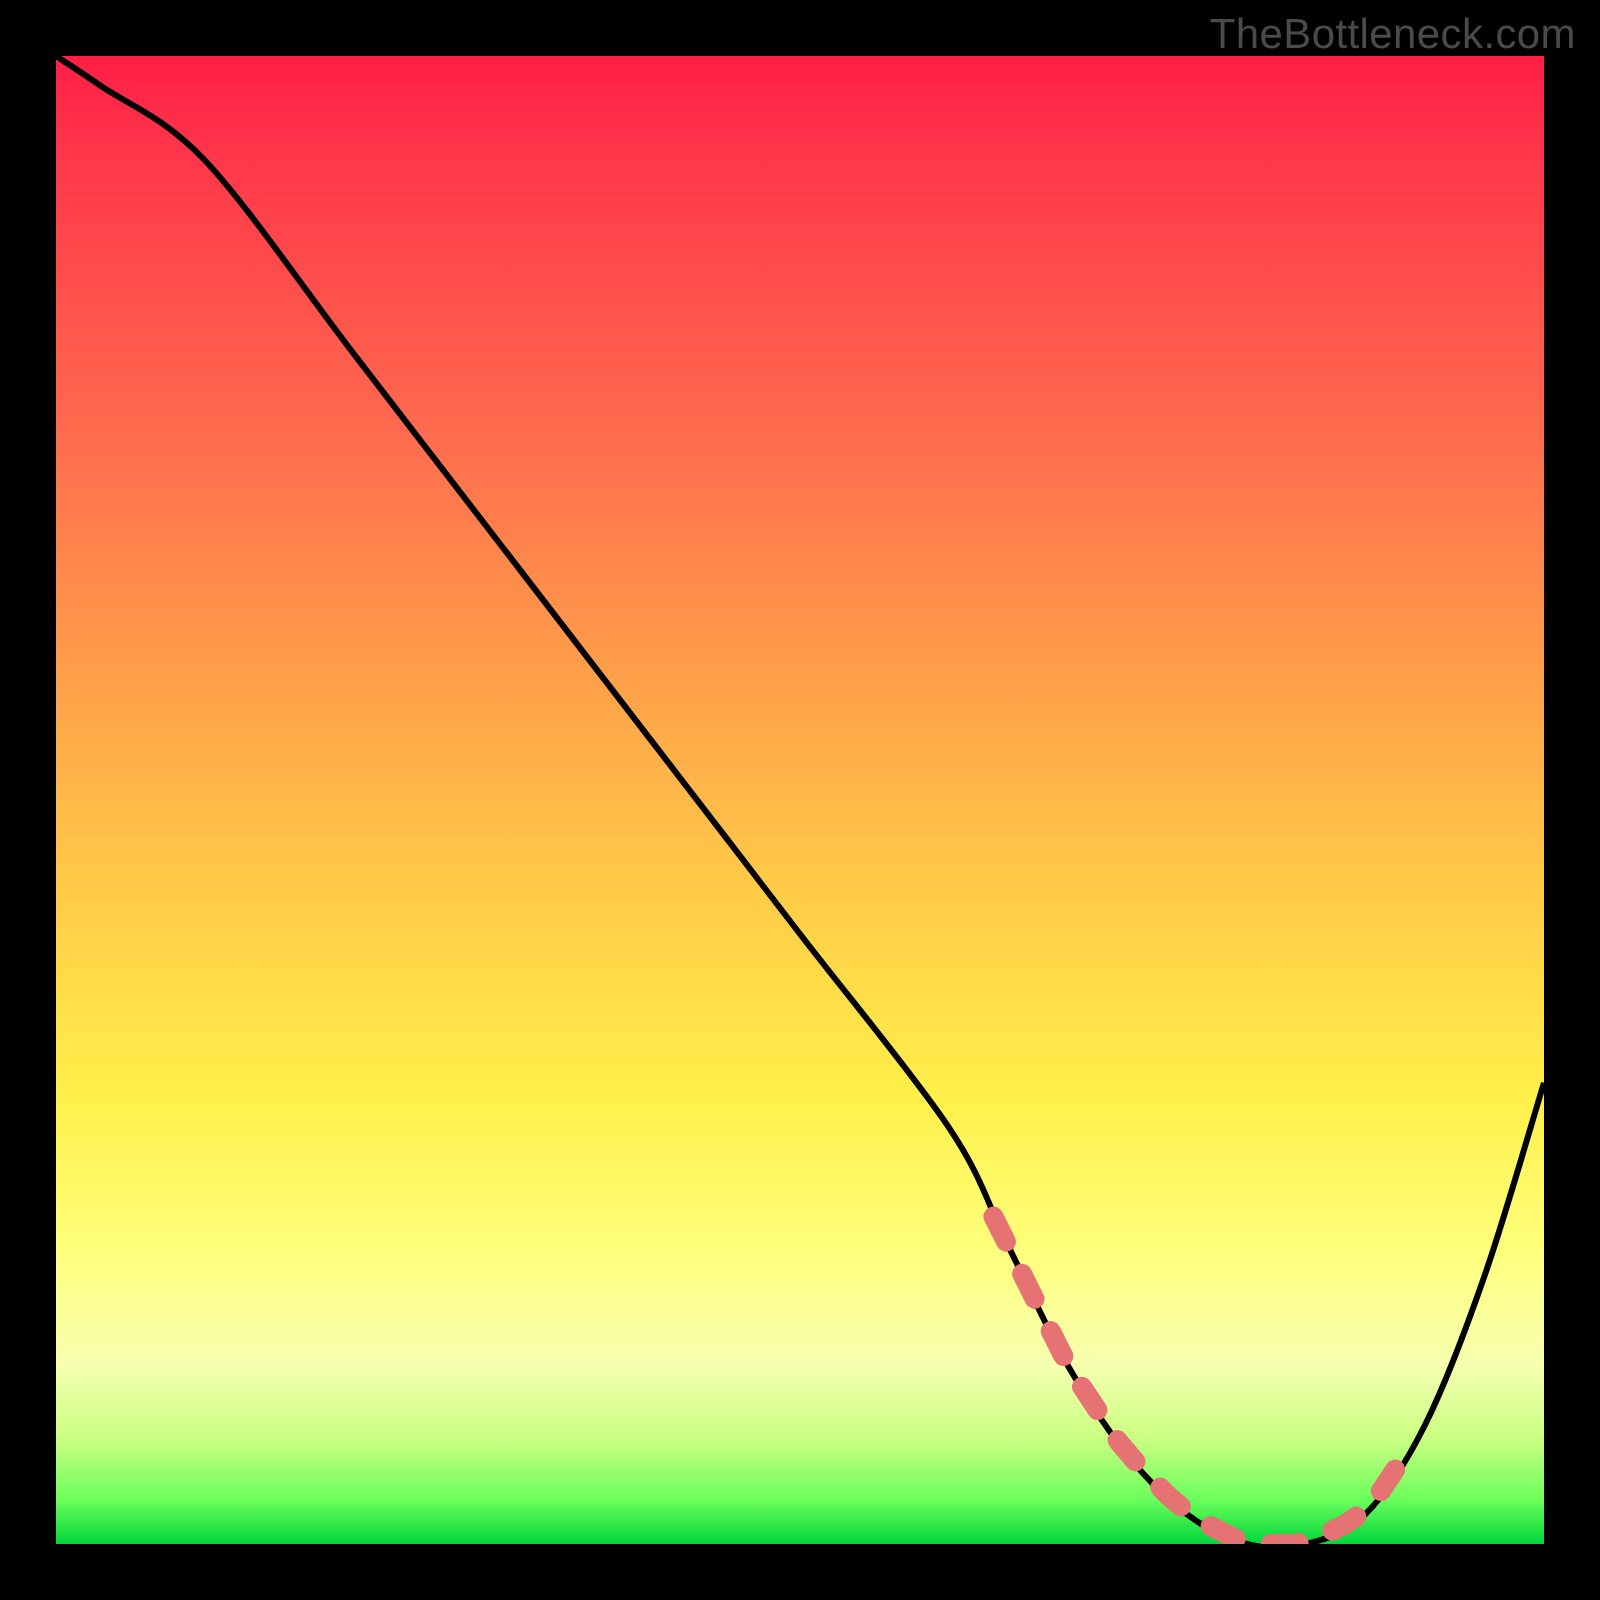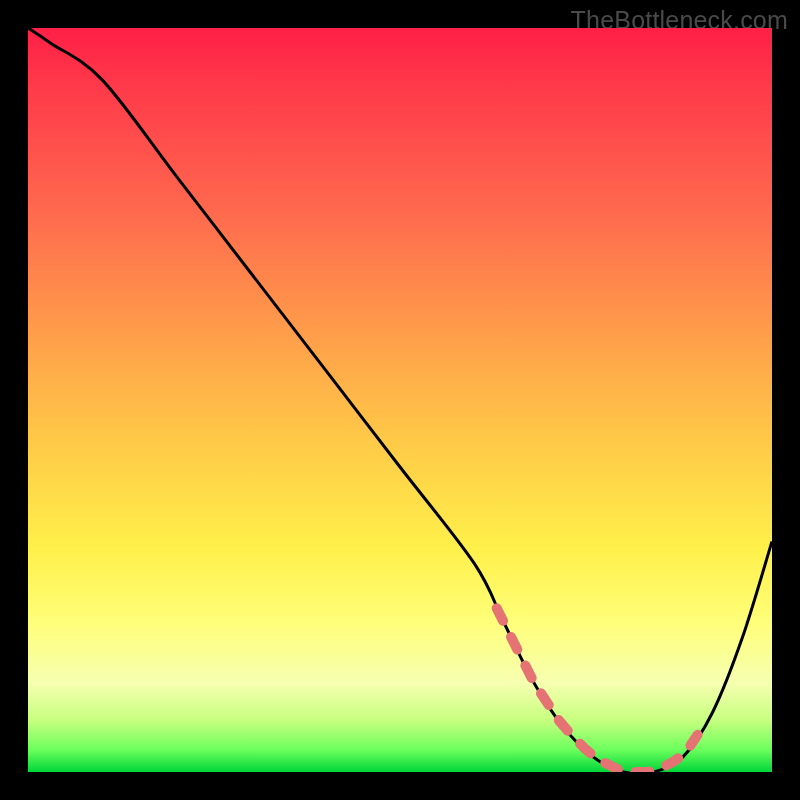--- a/index.html
+++ b/index.html
@@ -39,21 +39,21 @@
       #c8ff80 93%,
       #6cff5c 97%,
       #00d63a 100%
     );
   }
   .watermark {
     position: absolute;
     top: 6px;
     right: 12px;
     color: #4a4a4a;
-    font-size: 25px;
+    font-size: 21px;
     font-weight: 400;
     letter-spacing: 0.2px;
   }
   svg.curve-layer {
     position: absolute;
     top: 0;
     left: 0;
     width: 744px;
     height: 744px;
   }

